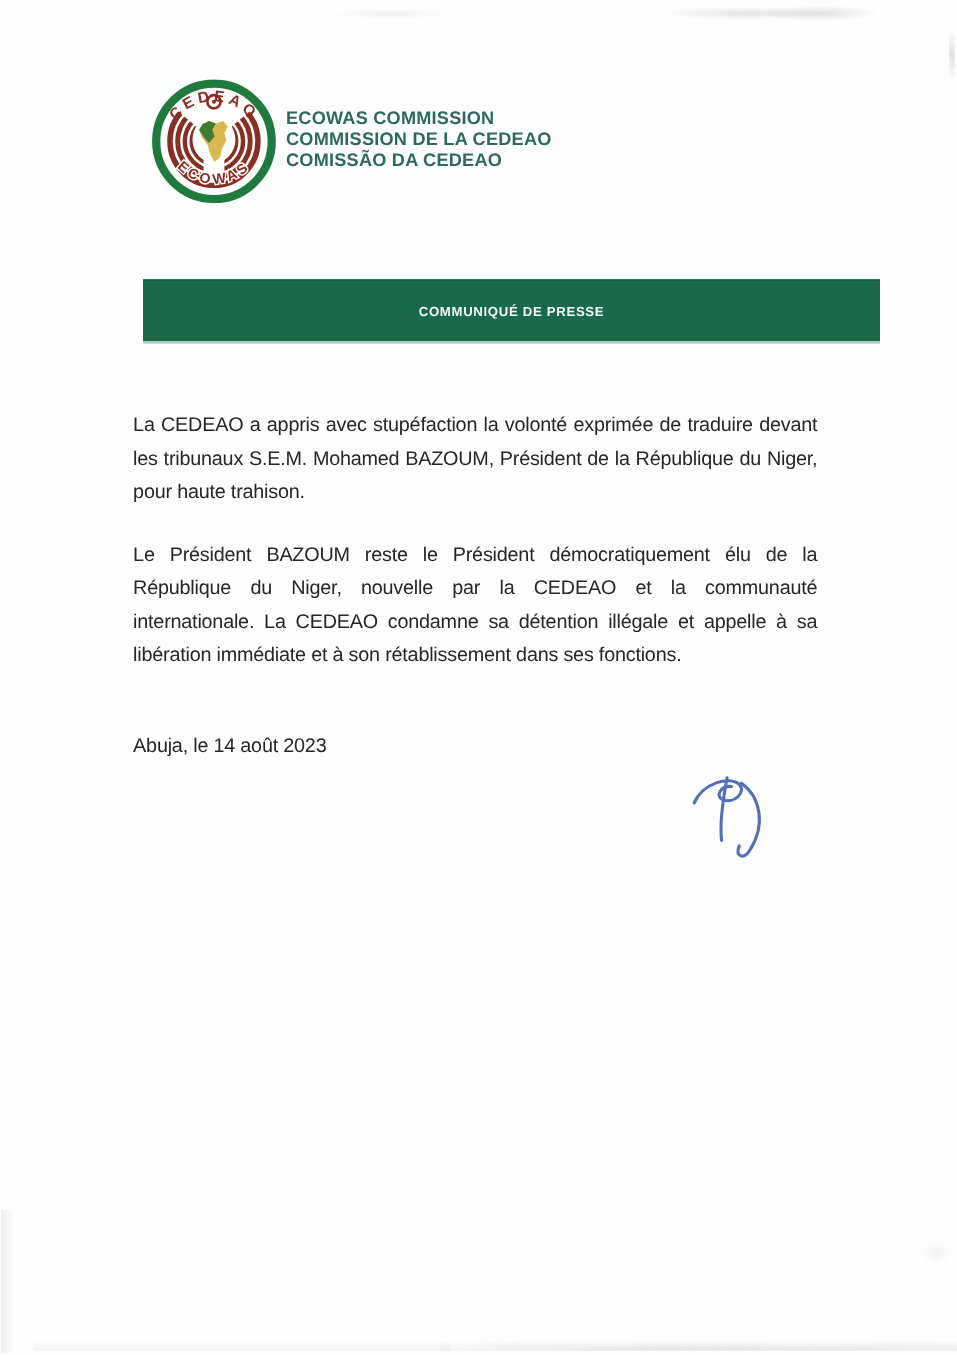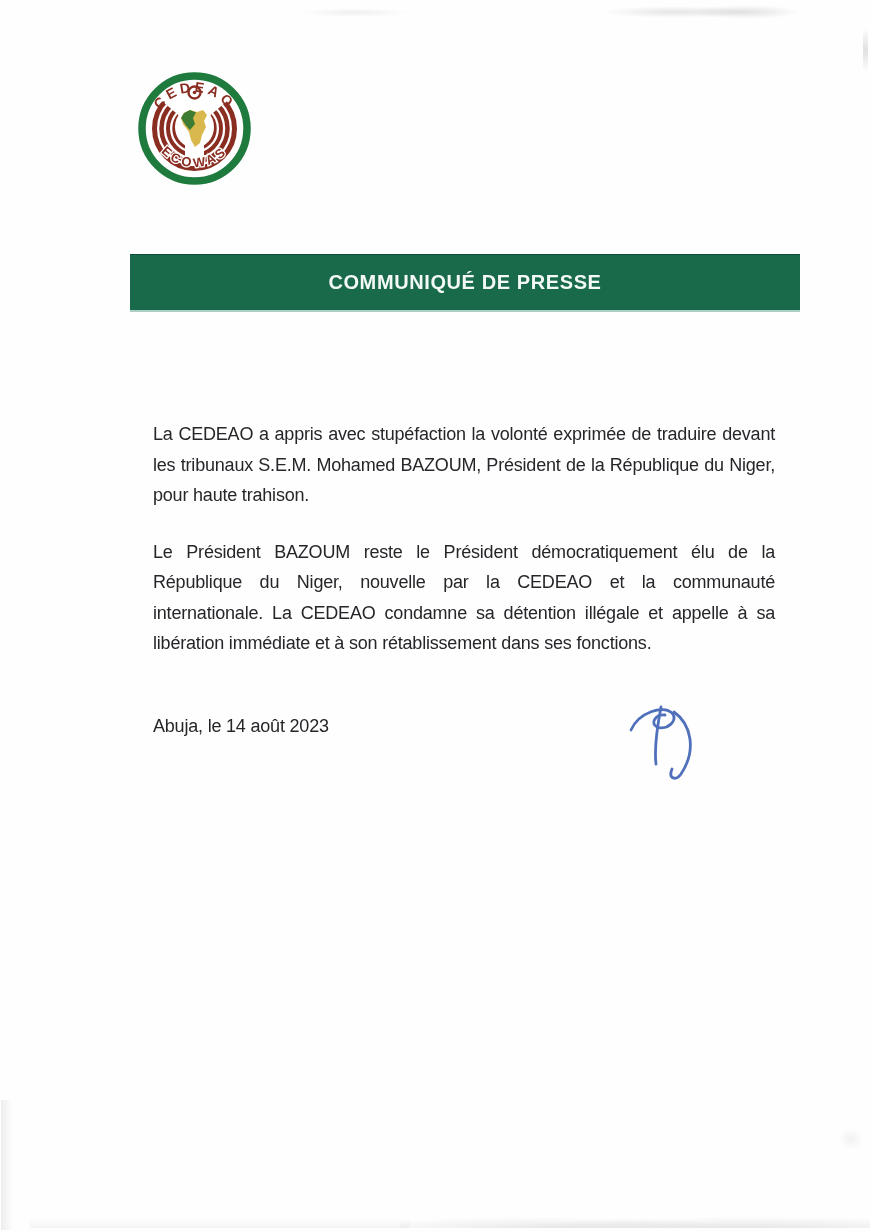--- a/index.html
+++ b/index.html
@@ -28,27 +28,27 @@
   .banner {
     position:absolute; left:130px; top:254px;
     width:670px; height:58px;
     background:#186a4b;
     border-top:1px solid #0e4e37;
     border-bottom:2px solid #aecfc5;
     display:flex; align-items:center; justify-content:center;
     box-sizing:border-box;
   }
   .banner-text {
-    color:#f4f9f6; font-weight:700; font-size:20px;
+    color:#f4f9f6; font-weight:700; font-size:12px;
     letter-spacing:0.6px;
   }
 
   
   .content {
-    position:absolute; left:153px; top:371px; width:622px;margin-top:48px;
+    position:absolute; left:121px; top:371px; width:622px;
   }
   .content p {
     margin:0 0 26px 0;
     font-size:18px; line-height:30.5px;
     letter-spacing:-0.2px;
     text-align:justify;
     color:#26262a;
   }
   .dateline {
     text-align:center;
@@ -130,20 +130,25 @@
     </g>
 
     <text font-size="14" font-weight="bold" fill="#8b2e22" letter-spacing="3.5" font-family="Liberation Sans, sans-serif">
       <textPath href="#arcTop" startOffset="50%" text-anchor="middle">CEDEAO</textPath>
     </text>
     <text font-size="13" font-weight="bold" fill="#8b2e22" letter-spacing="3" font-family="Liberation Sans, sans-serif" stroke="#ffffff" stroke-width="2.5" paint-order="stroke">
       <textPath href="#arcBottom" startOffset="50%" text-anchor="middle">ECOWAS</textPath>
     </text>
   </svg>
 
+  <div class="org-block">
+    <div>ECOWAS COMMISSION</div>
+    <div>COMMISSION DE LA CEDEAO</div>
+    <div>COMISSÃO DA CEDEAO</div>
+  </div>
 
   <div class="banner">
     <span class="banner-text">COMMUNIQUÉ DE PRESSE</span>
   </div>
 
   <main class="content">
     <p>La CEDEAO a appris avec stupéfaction la volonté exprimée de traduire devant les tribunaux S.E.M. Mohamed BAZOUM, Président de la République du Niger, pour haute trahison.</p>
     <p>Le Président BAZOUM reste le Président démocratiquement élu de la République du Niger, nouvelle par la CEDEAO et la communauté internationale. La CEDEAO condamne sa détention illégale et appelle à sa libération immédiate et à son rétablissement dans ses fonctions.</p>
     <p class="dateline">Abuja, le 14 août 2023</p>
   </main>

